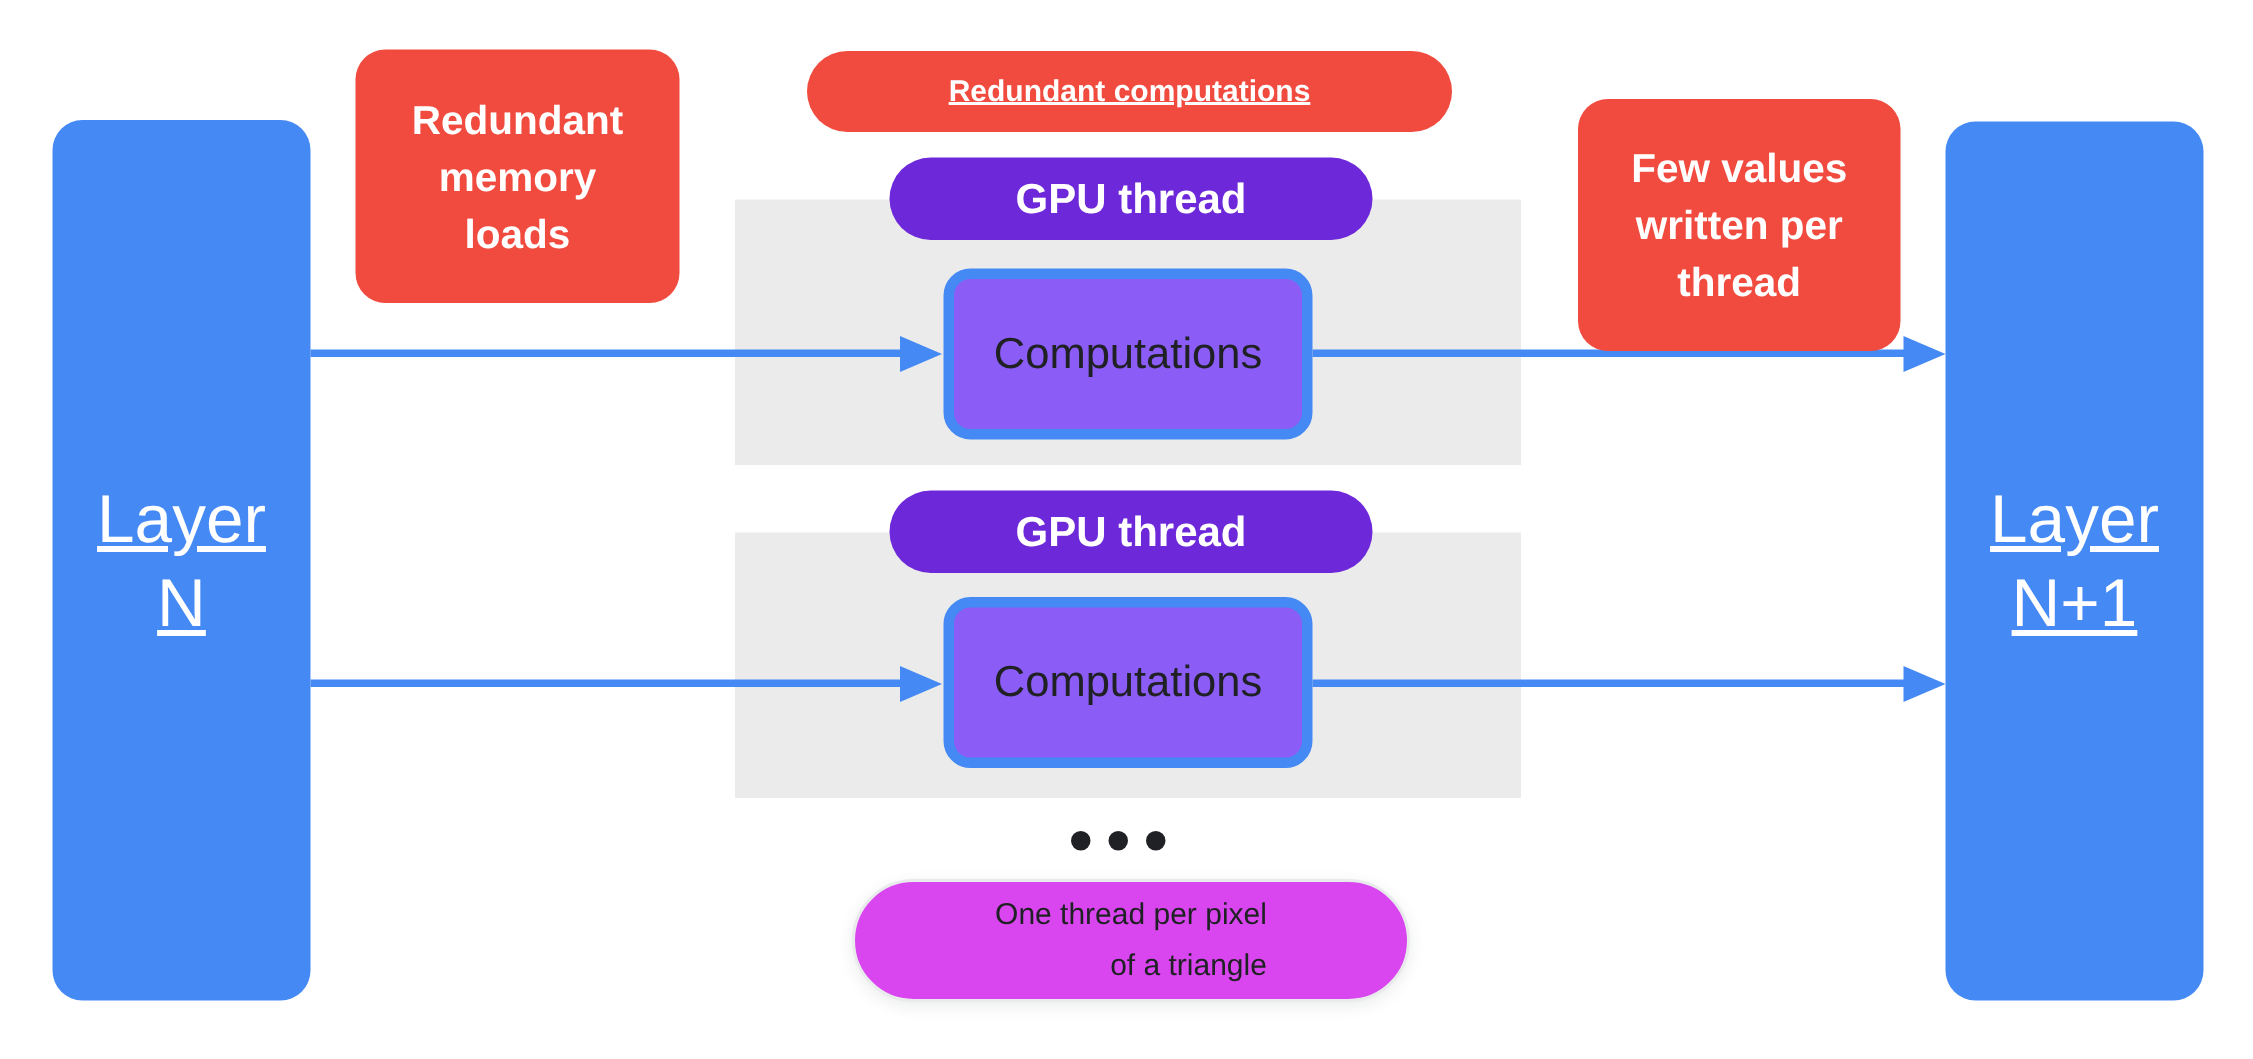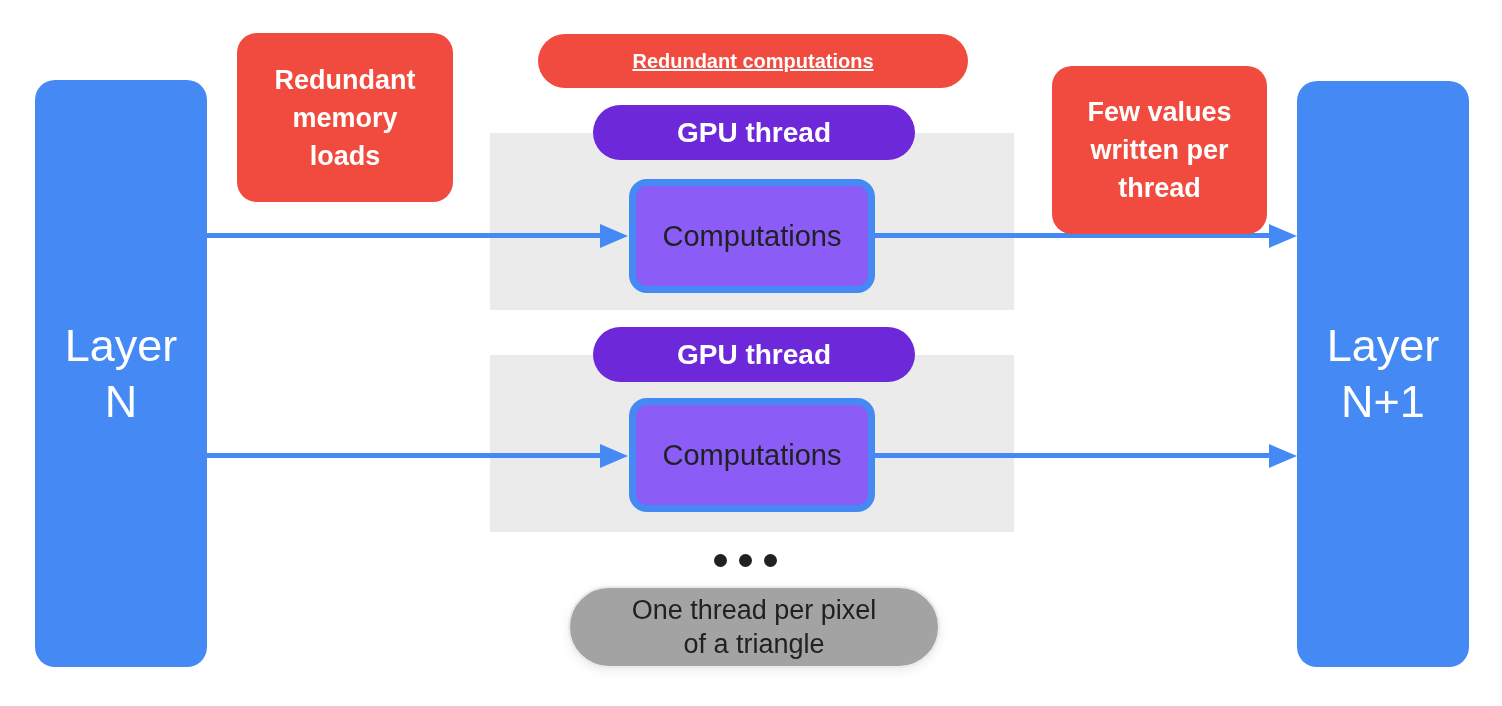--- a/index.html
+++ b/index.html
@@ -20,20 +20,21 @@
     display: flex;
     align-items: center;
     justify-content: center;
     text-align: center;
     color: #ffffff;
     font-size: 45px;
     line-height: 56px;
     font-weight: 400;
     white-space: pre-line;
     z-index: 3;
+    text-decoration: underline;
   }
 
   
   .badge {
     background: #F14B3F;
     color: #ffffff;
     font-weight: bold;
     display: flex;
     align-items: center;
     justify-content: center;
@@ -82,31 +83,31 @@
     border-left: 28px solid #4589F5;
     z-index: 2;
   }
 
   
   .dots { display: flex; gap: 12px; z-index: 3; }
   .dot { width: 13px; height: 13px; border-radius: 50%; background: #202124; }
 
   
   .footnote-pill {
-    background: #a3a3a3;
+    background: #d946ef;
     border: 2px solid #E9EAEC;
     border-radius: 41px;
     box-shadow: 0 3px 10px rgba(60,64,67,0.10);
     color: #202124;
-    font-size: 27px;
+    font-size: 20px;
     line-height: 34px;
     display: flex;
     align-items: center;
     justify-content: center;
-    text-align: center;
+    text-align: right;
     white-space: pre-line;
     z-index: 3;
   }
 </style>
 </head>
 <body>
 
 <div class="canvas">
 
   <div class="abs layer-block" style="left:35px; top:80px; width:172px; height:587px;">Layer

